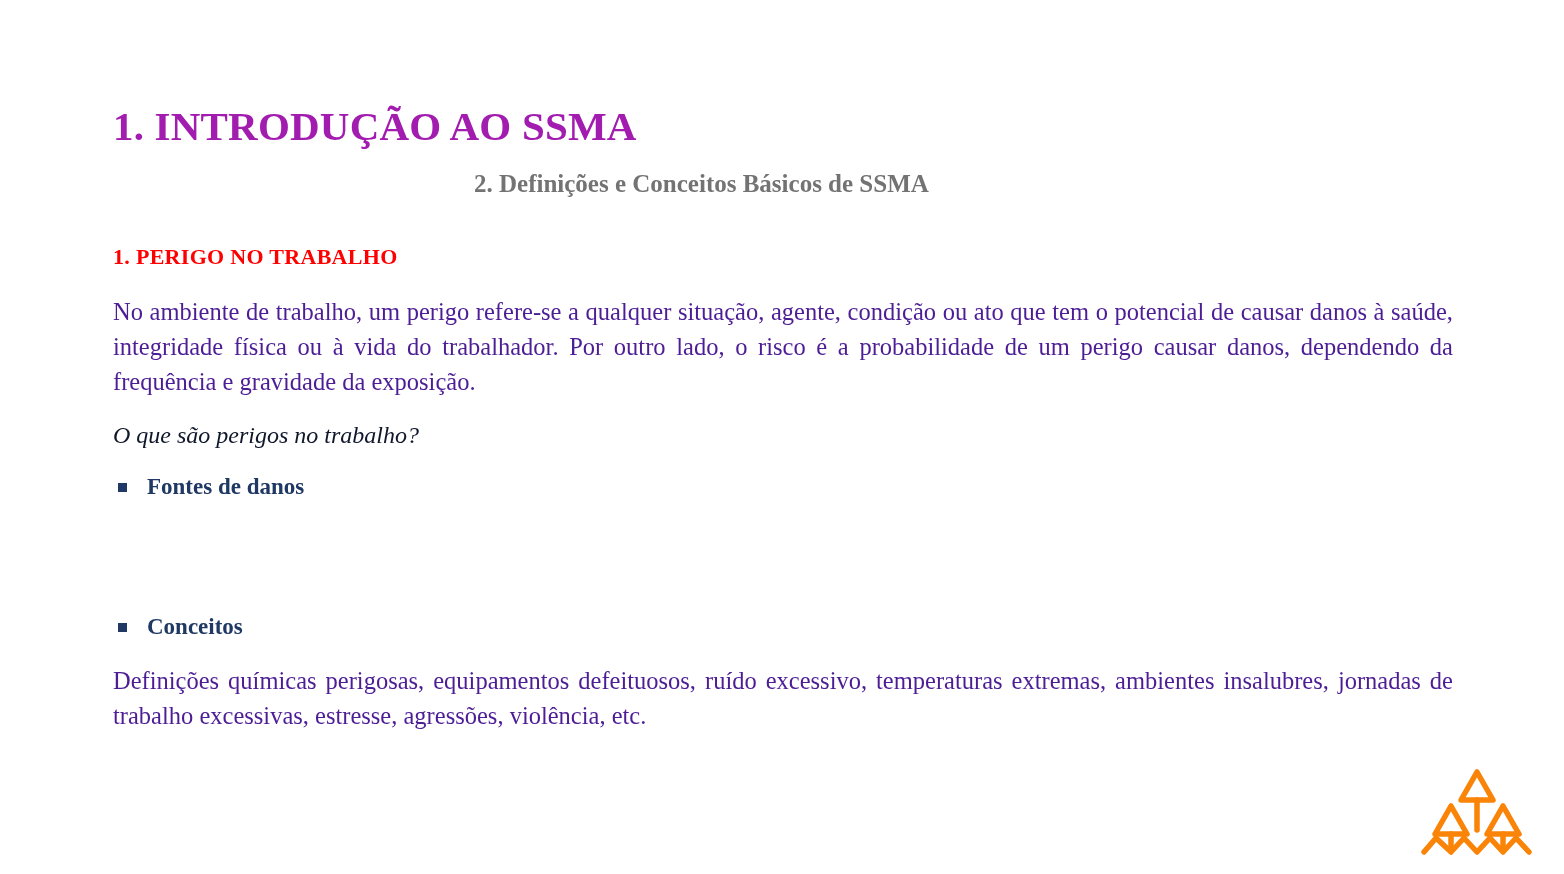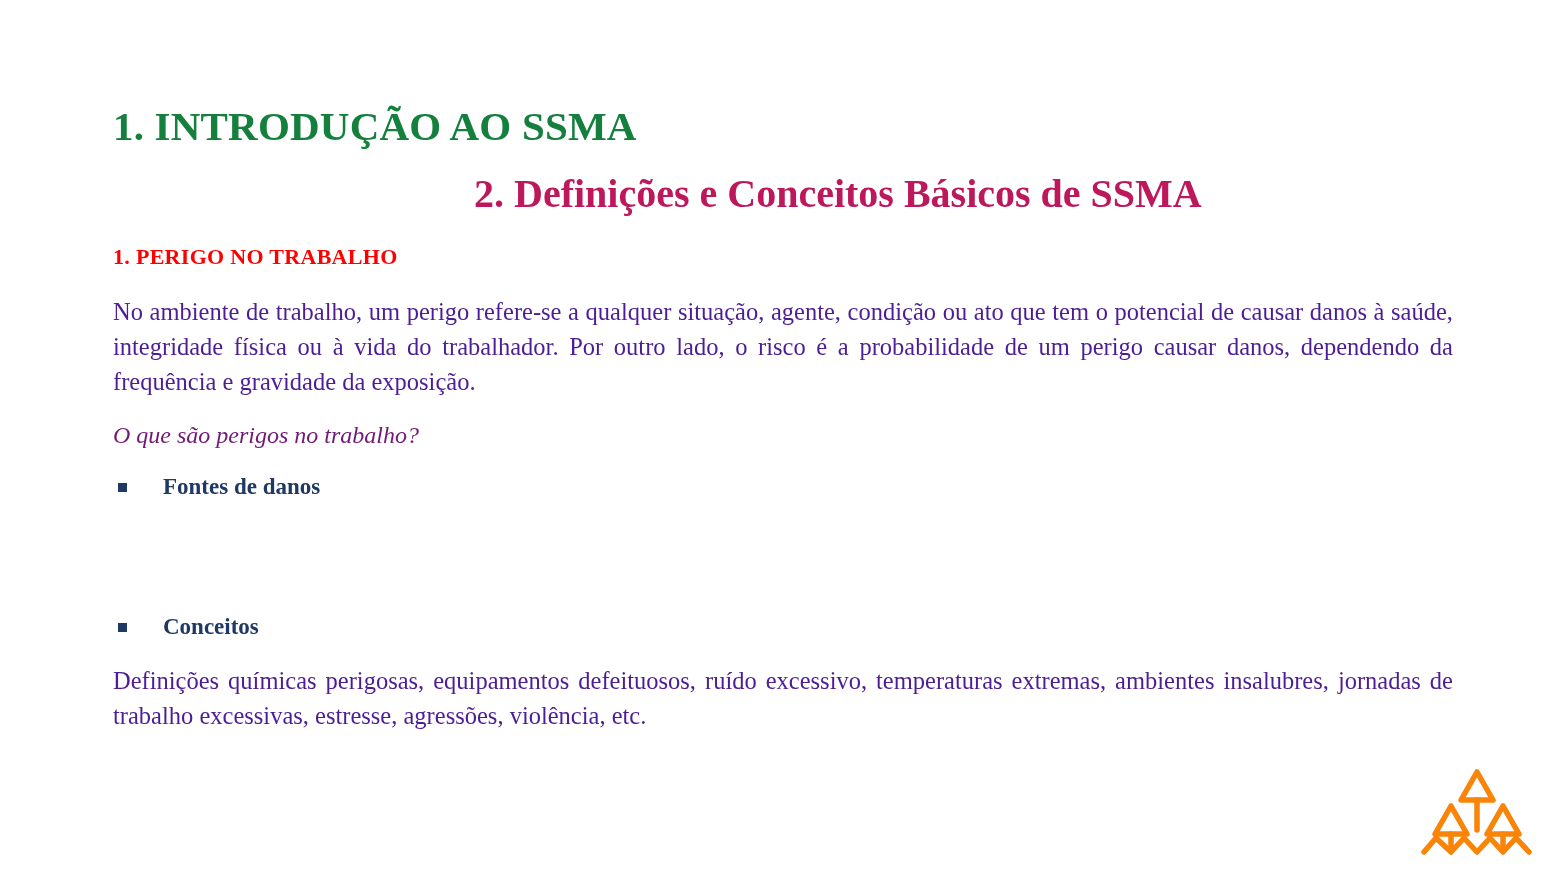--- a/index.html
+++ b/index.html
@@ -22,32 +22,32 @@
     background: #ffffff;
   }
 
   
   .main-title {
     position: absolute;
     left: 113px;
     top: 102px;
     font-size: 41px;
     font-weight: bold;
-    color: #15803d;
+    color: #a21caf;
     letter-spacing: 0.2px;
     white-space: nowrap;
   }
 
   .sub-title {
     position: absolute;
     left: 474px;
     top: 170px;
-    font-size: 40px;
+    font-size: 25px;
     font-weight: bold;
-    color: #be185d;
+    color: #737373;
     white-space: nowrap;
   }
 
   .section-heading {
     position: absolute;
     left: 113px;
     top: 244px;
     font-size: 22px;
     font-weight: bold;
     color: #FF0000;
@@ -69,31 +69,30 @@
   .body-block.p1 { top: 294px; }
   .body-block.p2 { top: 523px; }
   .body-block.p3 { top: 663px; }
 
   .question-line {
     position: absolute;
     left: 113px;
     top: 422px;
     font-size: 24px;
     font-style: italic;
-    color: #701a75;
+    color: #0f172a;
     white-space: nowrap;
   }
 
   
   .bullet-row {
     position: absolute;
     left: 113px;
     display: flex;
     align-items: center;
-    gap: 16px;
   }
   .bullet-row.b1 { top: 474px; }
   .bullet-row.b2 { top: 614px; }
 
   .bullet-marker {
     width: 9px;
     height: 9px;
     background: #1F3864;
     margin-right: 20px;
     margin-left: 5px;

